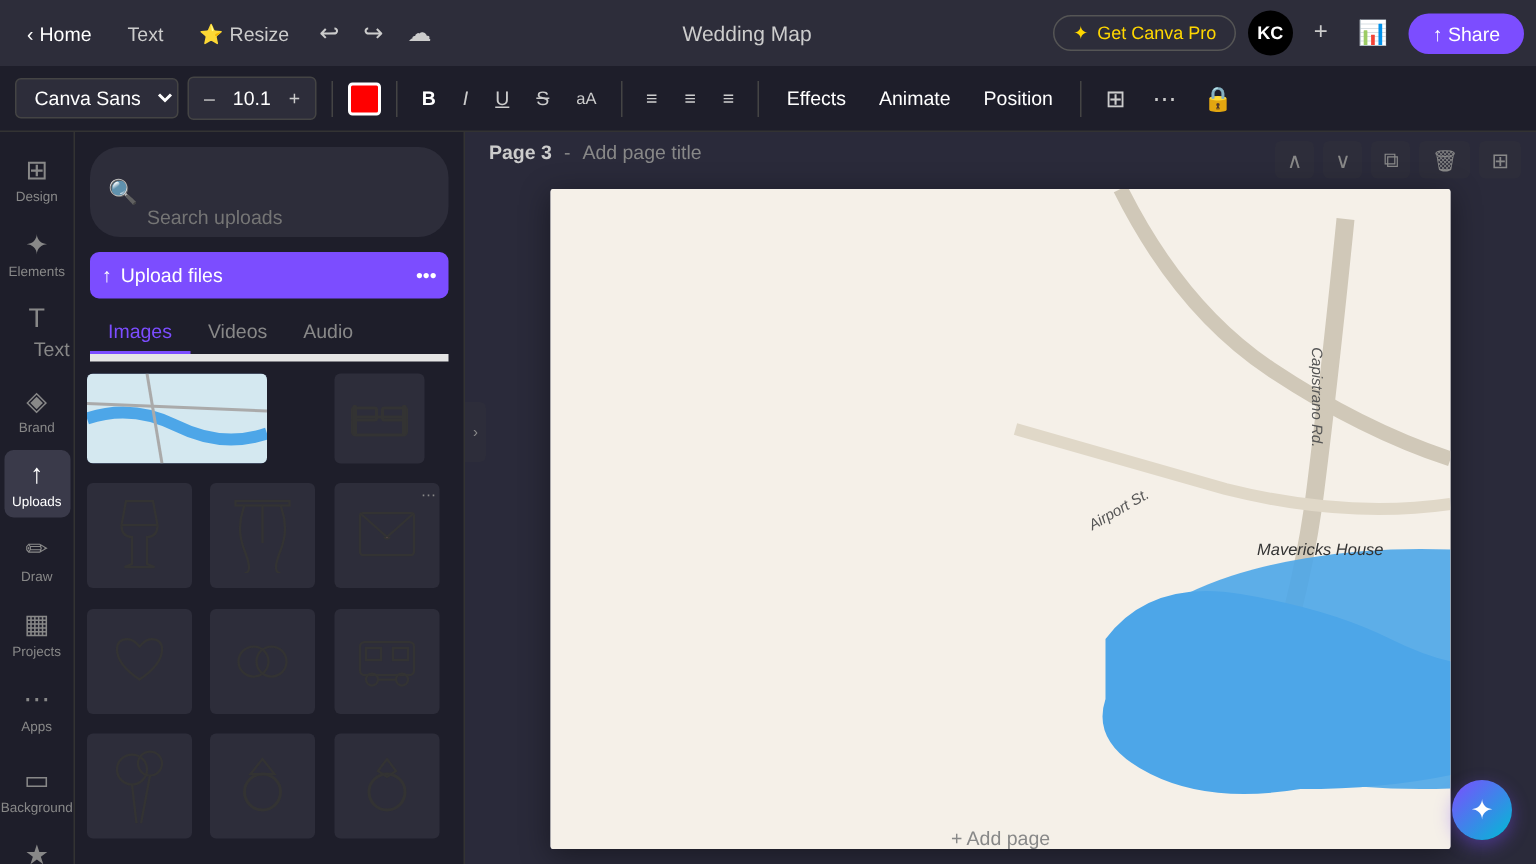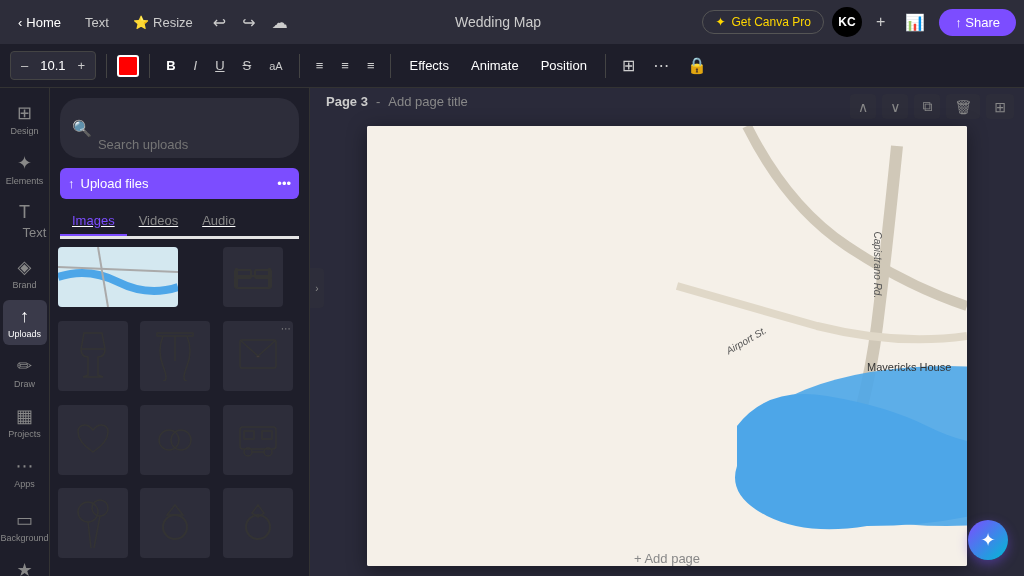--- a/index.html
+++ b/index.html
@@ -60,21 +60,21 @@
     .sidebar-icon { display: flex; flex-direction: column; align-items: center; padding: 6px 4px; border-radius: 6px; cursor: pointer; color: #888; font-size: 10px; gap: 2px; width: 44px; }
     .sidebar-icon .icon { font-size: 18px; }
 
     
     .uploads-panel { width: 260px; background: #1e1e2a; border-right: 1px solid #333; display: flex; flex-direction: column; }
     .uploads-search { padding: 10px; }
     .search-bar { display: flex; align-items: center; background: #2d2d3a; border-radius: 20px; padding: 6px 12px; gap: 6px; }
     .search-bar input { background: transparent; border: none; color: #ccc; font-size: 13px; outline: none; flex: 1; margin-top: 33px; }
     .upload-btn { margin: 0 10px 8px; background: #7c4dff; border: none; color: #fff; padding: 8px; border-radius: 6px; font-size: 13px; cursor: pointer; display: flex; align-items: center; justify-content: center; gap: 6px; }
     .record-btn { margin: 0 10px 8px; background: transparent; border: none; color: #ccc; font-size: 13px; cursor: pointer; text-align: center; display: block; width: calc(100% - 20px); padding: 4px; }
-    .tabs-row { display: flex; border-bottom: 3px solid #e5e5e5; margin: 0 10px; text-decoration: underline; }
+    .tabs-row { display: flex; border-bottom: 5px solid #e5e5e5; margin: 0 10px; }
     .tab { padding: 6px 12px; font-size: 13px; color: #888; cursor: pointer; border-bottom: 2px solid transparent; }
     .tab.active { color: #7c4dff; border-bottom: 2px solid #7c4dff; }
     .thumbnails-grid { display: grid; grid-template-columns: repeat(3, 1fr); gap: 4px; padding: 8px; overflow-y: auto; flex: 1; }
     .thumb { background: #2d2d3a; border-radius: 4px; overflow: hidden; aspect-ratio: 1; display: flex; align-items: center; justify-content: center; cursor: pointer; position: relative; }
     .thumb-map { background: #3a4a6a; }
     .hide-btn { position: absolute; right: 0; top: 50%; transform: translateY(-50%); width: 14px; background: #1e1e2a; cursor: pointer; color: #888; font-size: 10px; display: flex; align-items: center; justify-content: center; height: 40px; }
 
     
     .canvas-area { flex: 1; background: #2a2a3a; display: flex; flex-direction: column; position: relative; overflow: hidden; }
     .page-title-bar { display: flex; align-items: center; padding: 6px 16px; font-size: 13px; color: #888; gap: 8px; }
@@ -129,20 +129,23 @@
     <button class="icon-btn">+</button>
     <button class="icon-btn">📊</button>
     <button class="share-btn">
       <span>↑ </span>
       <span>Share</span>
     </button>
   </div>
 </div>
 
 <div class="toolbar">
+  <select class="font-select">
+    <option>Canva Sans</option>
+  </select>
   <div class="font-size-control">
     <button class="tb-btn">–</button>
     <span>10.1</span>
     <button class="tb-btn">+</button>
   </div>
   <div class="tb-sep"></div>
   <div class="color-btn"></div>
   <div class="tb-sep"></div>
   <button class="tb-btn active"><strong>B</strong></button>
   <button class="tb-btn"><em>I</em></button>
@@ -345,21 +348,21 @@
           <path d="M380 0 Q420 80 480 120 Q540 160 600 180" stroke="#d0c8b8" stroke-width="10" fill="none"></path>
           <path d="M310 160 Q380 180 450 200 Q530 220 600 210" stroke="#e0d8c8" stroke-width="8" fill="none"></path>
 
           <ellipse cx="580" cy="320" rx="200" ry="80" fill="#4da6e8" opacity="0.9"></ellipse>
           <path d="M370 300 Q400 260 460 270 Q520 280 560 300 Q620 330 660 310 Q700 290 700 320 Q700 360 640 380 Q580 400 500 400 Q440 410 400 390 Q360 370 370 340 Z" fill="#4da6e8"></path>
         </svg>
 
         <div class="road-label" style="left:510px; top:120px; transform: rotate(90deg) translateX(-20px); font-size:10px; color:#555;">Capistrano Rd.</div>
         <div class="road-label" style="left:360px; top:220px; transform: rotate(-30deg); font-size:10px; color:#555;">Airport St.</div>
 
-        <div class="text-label" style="left:500px; top:235px;">Mavericks House</div>
+        <div class="text-label" style="left:471px; top:235px;font-style:italic;">Mavericks House</div>
 
       </div>
 
       <button class="add-page-btn" style="bottom:10px;">+ Add page</button>
     </div>
 
     <button class="ai-btn">
       <span>✦</span>
     </button>
   </div>

